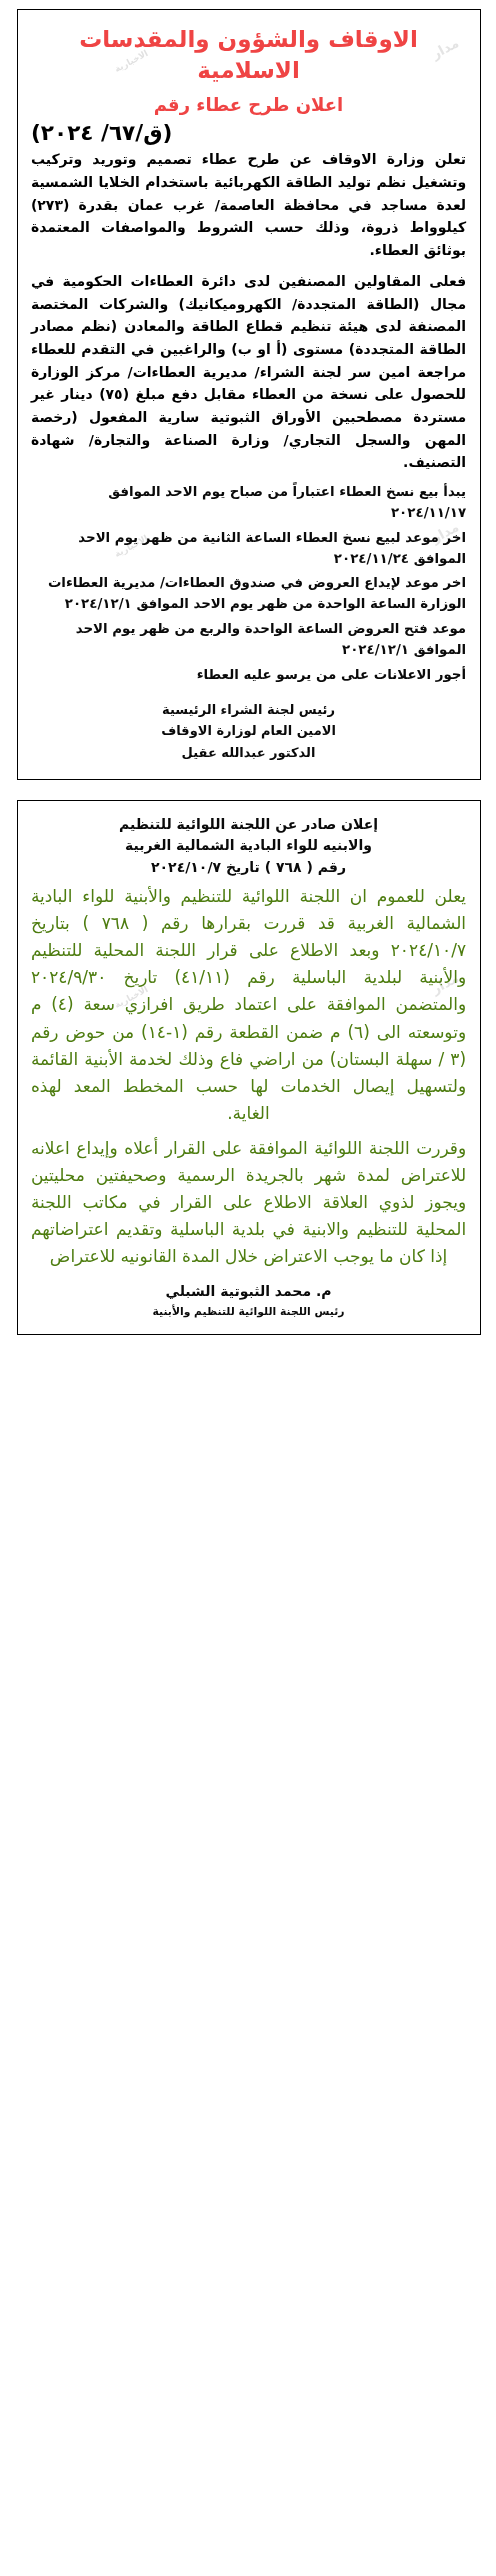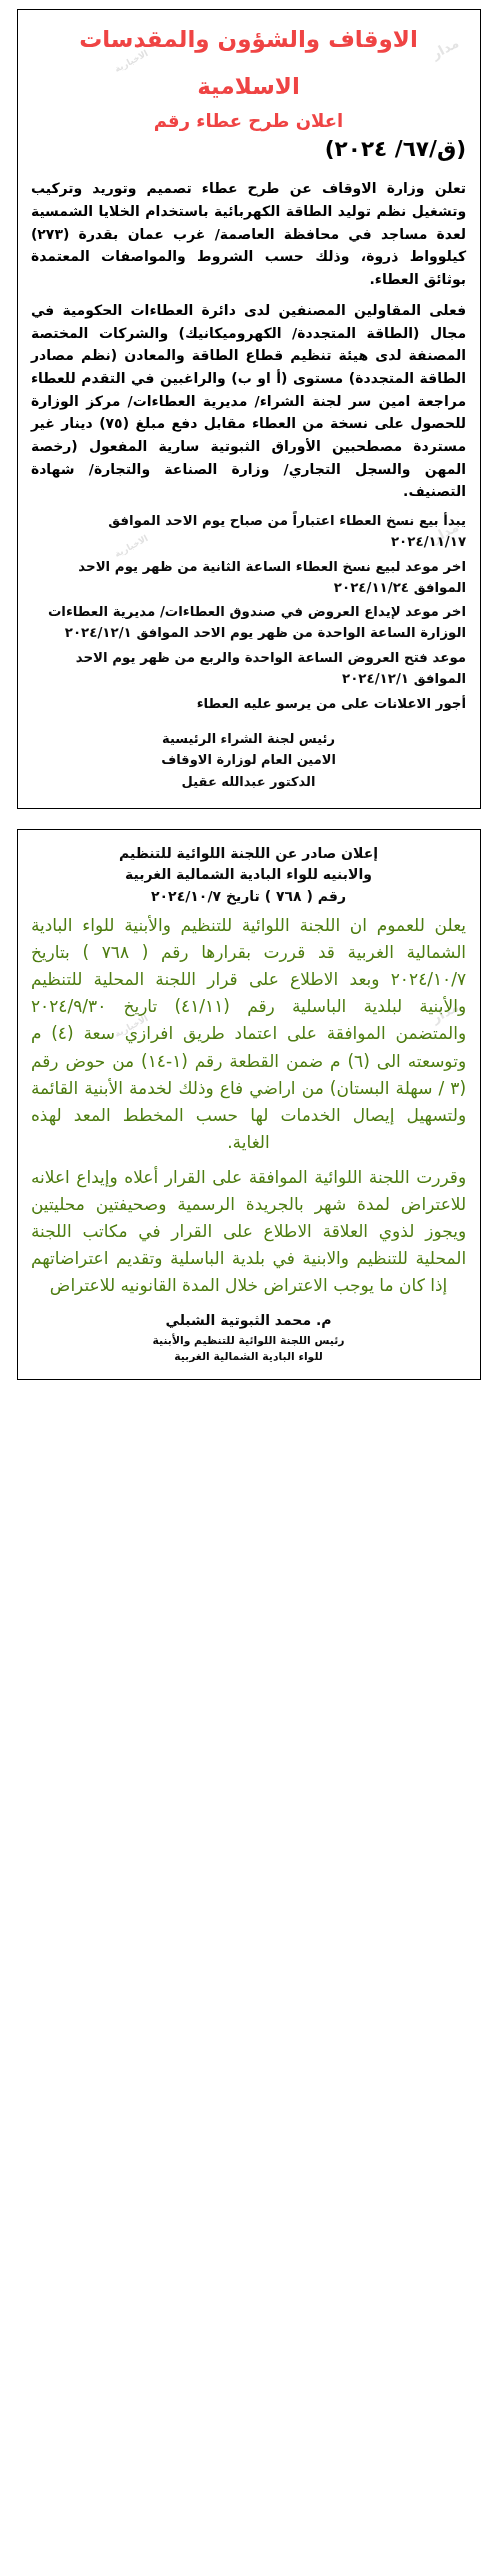--- a/index.html
+++ b/index.html
@@ -58,32 +58,32 @@
     text-align: center;
     margin: 0;
     font-weight: bold;
     line-height: 1.35;
     color: #ef4444;
   }
   h1.main-title {
     font-size: 23px;
     margin-bottom: 3.1px;
   }
-  h1.main-title .l2 { display: block; margin-top: 16px; }
+  h1.main-title .l2 { display: block; }
   h2.sub-title {
     font-size: 18px;
     margin-top: 7.2px;
     margin-bottom: 1px;
   }
   .tender-no {
-    text-align: right;
+    text-align: left;
     font-size: 21.6px;
     font-weight: bold;
     margin-top: 3.1px;
-    margin-bottom: 16px;
+    margin-bottom: 3px;
     color: #000;
   }
 
   
   .body-text p {
     margin: 0 0 8.2px 0;
     font-size: 14px;
     line-height: 1.62;
     text-align: justify;
     text-align-last: right;
@@ -205,20 +205,19 @@
       </div>
 
       <div class="big-body">
         <p>يعلن للعموم ان اللجنة اللوائية للتنظيم والأبنية للواء البادية الشمالية الغربية قد قررت بقرارها رقم ( ٧٦٨ ) بتاريخ ٢٠٢٤/١٠/٧ وبعد الاطلاع على قرار اللجنة المحلية للتنظيم والأبنية لبلدية الباسلية رقم (٤١/١١) تاريخ ٢٠٢٤/٩/٣٠ والمتضمن الموافقة على اعتماد طريق افرازي سعة (٤) م وتوسعته الى (٦) م ضمن القطعة رقم (١-١٤) من حوض رقم (٣ / سهلة البستان) من اراضي فاع وذلك لخدمة الأبنية القائمة ولتسهيل إيصال الخدمات لها حسب المخطط المعد لهذه الغاية.</p>
         <p>وقررت اللجنة اللوائية الموافقة على القرار أعلاه وإيداع اعلانه للاعتراض لمدة شهر بالجريدة الرسمية وصحيفتين محليتين ويجوز لذوي العلاقة الاطلاع على القرار في مكاتب اللجنة المحلية للتنظيم والابنية في بلدية الباسلية وتقديم اعتراضاتهم إذا كان ما يوجب الاعتراض خلال المدة القانونيه للاعتراض</p>
       </div>
 
       <div class="sig2">
         <div class="name">م. محمد الثبوتية الشبلي</div>
         <div class="role">رئيس اللجنة اللوائية للتنظيم والأبنية</div>
-        <div class="role">للواء البادية الشمالية الغربية</div>
       </div>
 
     </div>
   </div>
 
 </div>
 
 
 </body></html>

